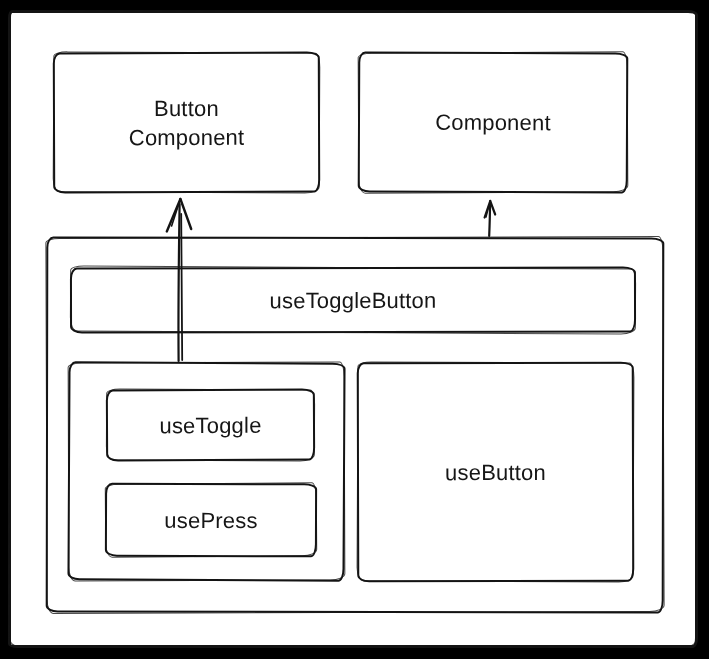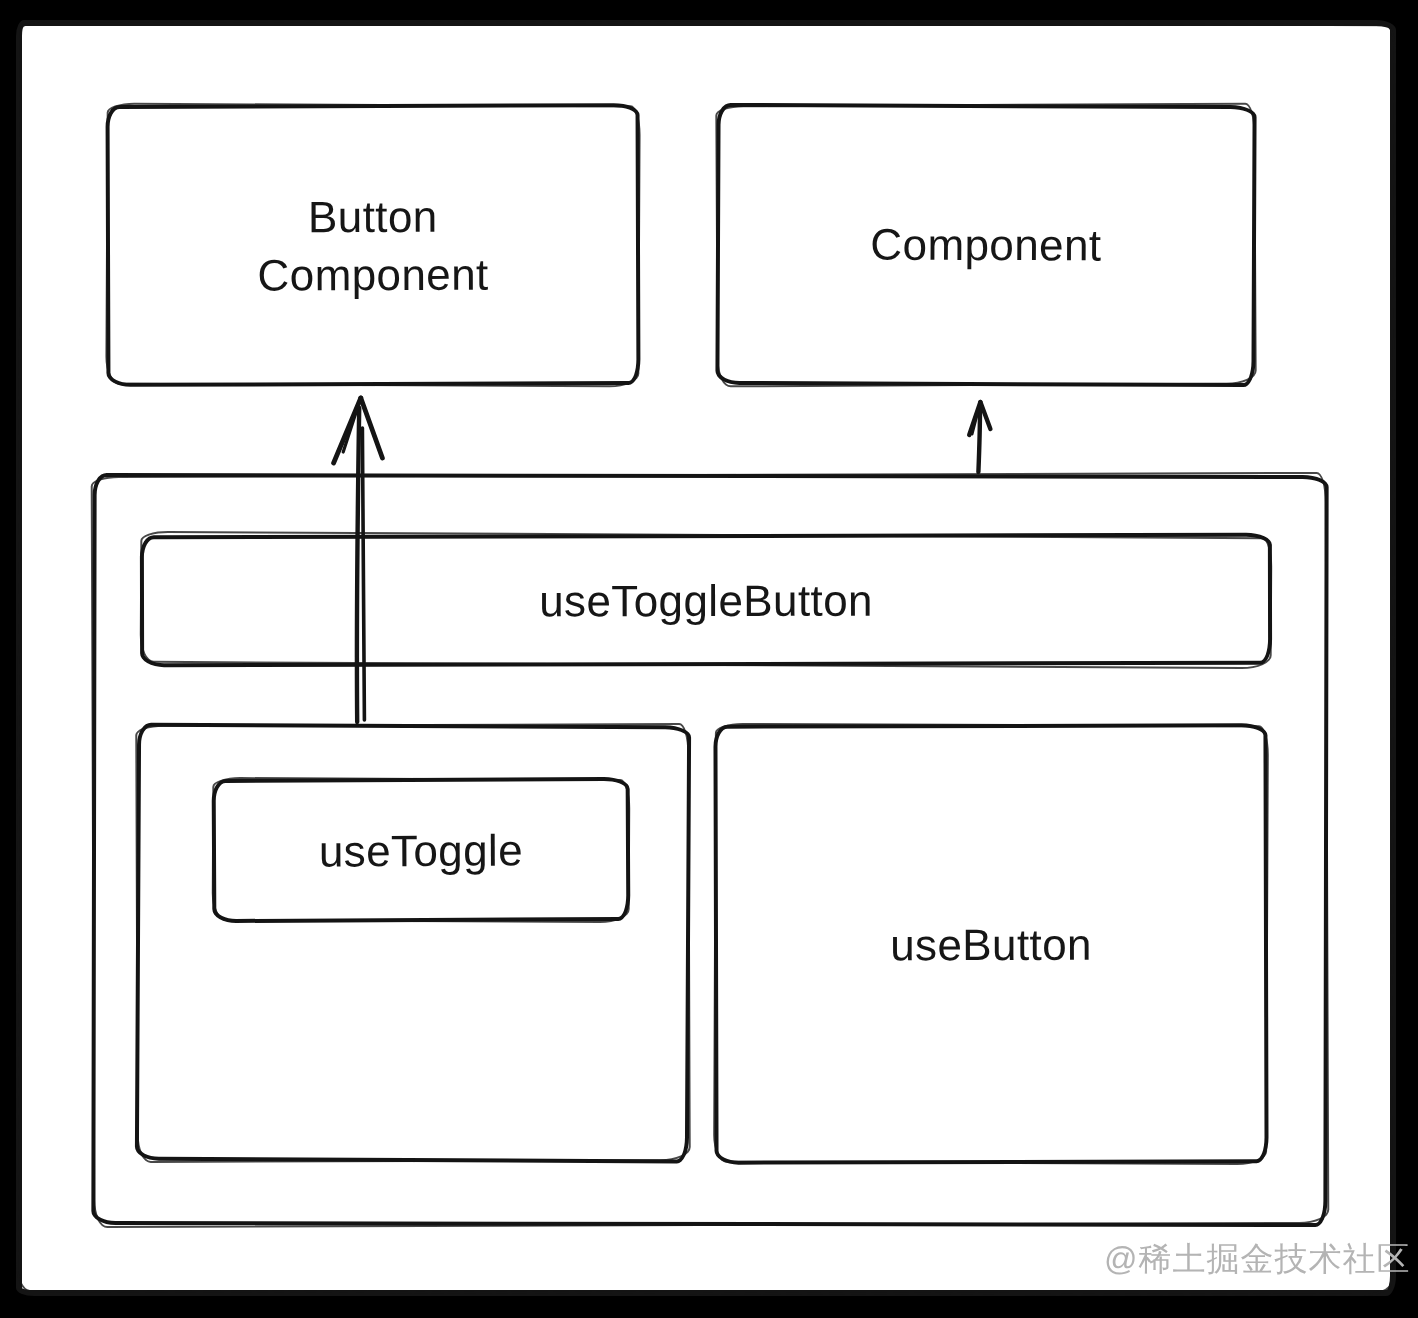--- a/index.html
+++ b/index.html
@@ -77,20 +77,23 @@
   <div class="sketch" id="box-usetogglebutton">
     <div class="label">useToggleButton</div>
   </div>
 
   <div class="sketch" id="group-button-hooks"></div>
 
   <div class="sketch" id="box-usebutton">
     <div class="label">useToggle</div>
   </div>
 
+  <div class="sketch" id="box-usepress">
+    <div class="label">usePress</div>
+  </div>
 
   <div class="sketch" id="box-usetoggle">
     <div class="label">useButton</div>
   </div>
 
   <svg id="arrow-layer" viewBox="0 0 709 659" xmlns="http://www.w3.org/2000/svg">
 
     <g stroke="#141414" fill="none" stroke-linecap="round">
       <path d="M178.6,361 C178.2,318 178.8,256 179.6,204" stroke-width="2.2"></path>
       <path d="M182.2,360 C182,322 181.6,272 181.2,214" stroke-width="1.8"></path>
@@ -100,15 +103,14 @@
     </g>
 
     <g stroke="#141414" fill="none" stroke-linecap="round">
       <path d="M489.2,236 C489.6,226 490,214 490,204" stroke-width="2.2"></path>
       <path d="M490.2,201 L484.6,217.5" stroke-width="2.2"></path>
       <path d="M490.2,201 L495.2,214.5" stroke-width="2.2"></path>
       <path d="M488.6,207 L486,217" stroke-width="1.5"></path>
     </g>
   </svg>
 
-  <div id="watermark">@稀土掘金技术社区</div>
 
 </div>
 
 </body></html>

